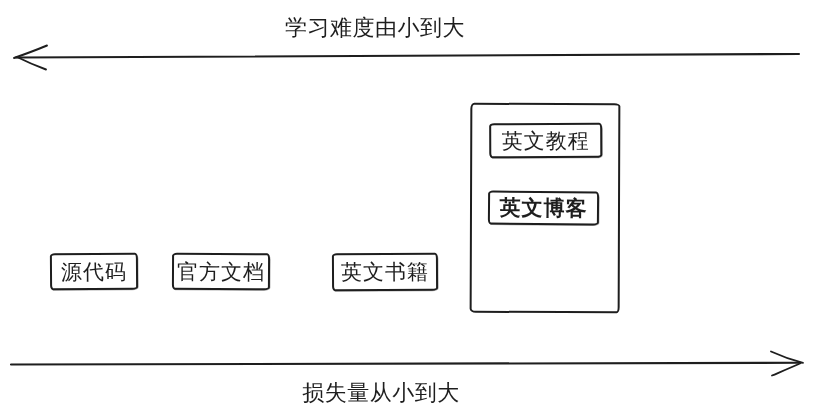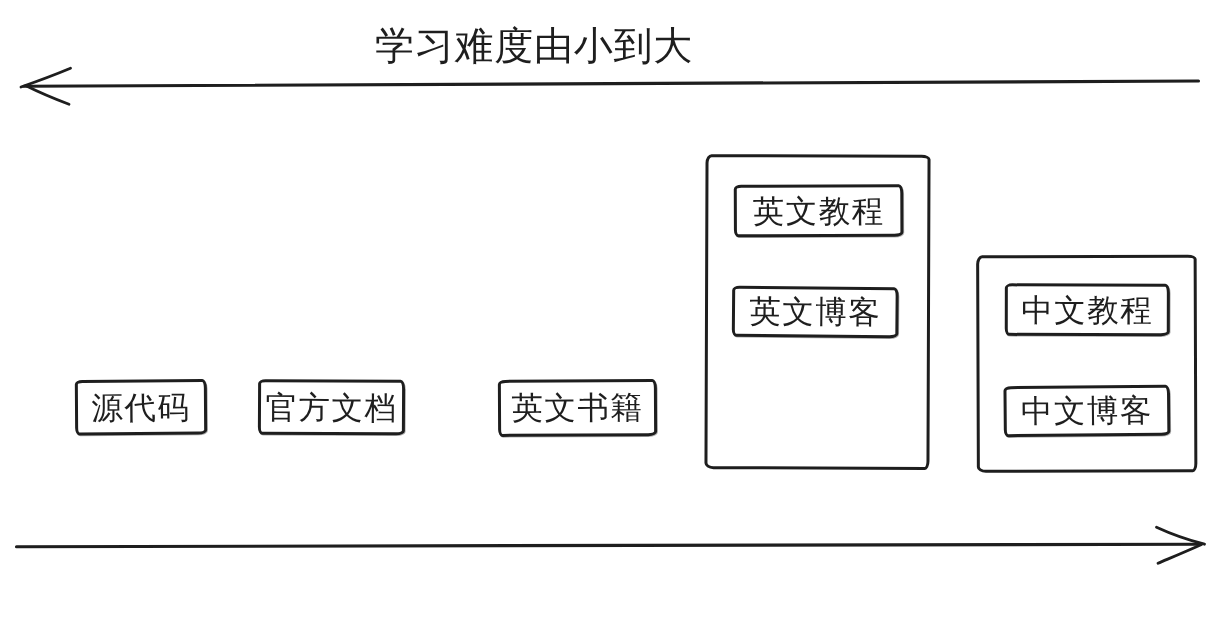--- a/index.html
+++ b/index.html
@@ -14,23 +14,24 @@
   }
   .canvas{
     position:relative;
     width:813px;
     height:414px;
     background:var(--bg);
     overflow:hidden;
   }
   .axis-label{
     position:absolute;
-    font-size:26px;
+    font-size:22px;
     letter-spacing:0.5px;
     color:var(--ink);
+    text-align:center;
     white-space:nowrap;
   }
   .arrow-svg{
     position:absolute;
     left:0;top:0;
     width:813px;height:414px;
     color:var(--ink);
     pointer-events:none;
   }
   .arrow-svg path{
@@ -67,30 +68,27 @@
   <svg class="arrow-svg" viewBox="0 0 813 414" xmlns="http://www.w3.org/2000/svg">
     <path d="M 799 54 C 560 55.5 300 57.5 16 57.5" stroke-width="2.1"></path>
     <path d="M 47 45.5 C 35 50.5 24 54.5 14 58 M 17 57 C 28 62.5 38 66.5 46 69.5" stroke-width="1.9"></path>
   </svg>
 
   <svg class="arrow-svg" viewBox="0 0 813 414" xmlns="http://www.w3.org/2000/svg">
     <path d="M 11 364.5 C 300 363.5 560 362.5 800 362.8" stroke-width="2.1"></path>
     <path d="M 771 351.5 C 784 357.5 794 360.5 803 362.8 M 801 363 C 790 368 779 372.5 772 375.5" stroke-width="1.9"></path>
   </svg>
 
+  <div class="axis-label" style="left:256px;top:378px;width:250px;">损失量从小到大</div>
 
   <div class="sketch node" style="left:14px;top:253px;width:88px;height:37px;transform:rotate(-0.4deg);margin-left:36px;">源代码</div>
 
   <div class="sketch node" style="left:172px;top:253px;width:98px;height:37px;transform:rotate(0.3deg);">官方文档</div>
 
   <div class="sketch node" style="left:332px;top:253px;width:106px;height:38px;transform:rotate(-0.3deg);text-align:center;">英文书籍</div>
 
   <div class="sketch group" style="left:470px;top:103px;width:150px;height:210px;transform:rotate(0.2deg);">
     <div class="sketch node" style="left:17px;top:18px;width:113px;height:35px;transform:rotate(-0.4deg);">英文教程</div>
-    <div class="sketch node" style="left:16px;top:86px;width:111px;height:34px;transform:rotate(0.3deg);">英文博客</div>
+    <div class="sketch node" style="left:16px;top:86px;width:111px;height:34px;transform:rotate(0.3deg);font-weight:bold;">英文博客</div>
   </div>
 
-  <div class="sketch group" style="left:651px;top:170px;width:147px;height:145px;transform:rotate(-0.2deg);">
-    <div class="sketch node" style="left:17px;top:17px;width:110px;height:35px;transform:rotate(0.3deg);">中文教程</div>
-    <div class="sketch node" style="left:16px;top:85px;width:111px;height:34px;transform:rotate(-0.3deg);">中文博客</div>
-  </div>
 
 </div>
 
 </body></html>

